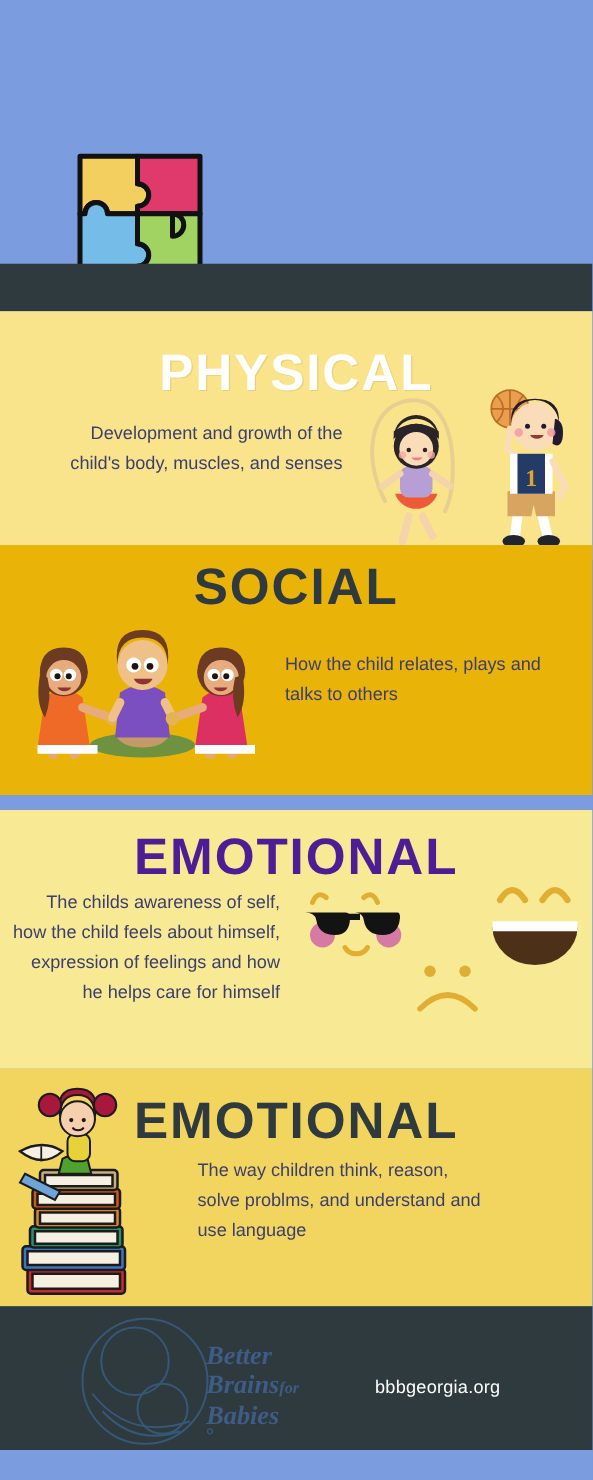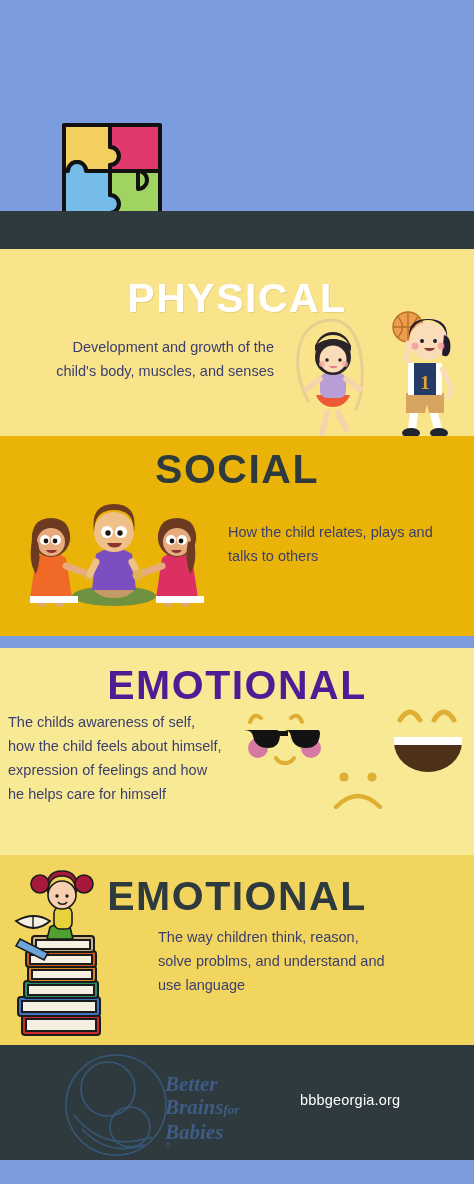--- a/index.html
+++ b/index.html
@@ -56,21 +56,21 @@
   .head-physical{top:26px;color:#ffffff;text-shadow:1px 1px 0 rgba(215,190,110,.5);}
   .head-social{top:10px;color:#2e3a3d;}
   .head-emotional{top:14px;color:#4c1d95;}
   .head-cognitive{top:18px;color:#2e3a3d;}
 
   .body-text{
     position:absolute;color:#3b3e6e;font-size:14.5px;line-height:24px;
   }
   .bt-physical{left:36px;top:86px;width:238px;text-align:right;}
   .bt-social{left:228px;top:84px;width:228px;text-align:left;}
-  .bt-emotional{left:8px;top:62px;width:216px;text-align:left;}
+  .bt-emotional{left:8px;top:62px;width:216px;text-align:right;}
   .bt-cognitive{left:158px;top:70px;width:230px;text-align:left;}
 
   
   .art{position:absolute;}
   .art-physical{left:286px;top:56px;width:180px;height:140px;}
   .art-social{left:18px;top:60px;width:192px;height:120px;}
   .art-emotional{left:238px;top:42px;width:232px;height:130px;}
   .art-cognitive{left:6px;top:10px;width:108px;height:178px;}
 
   
@@ -81,21 +81,21 @@
   }
   .bbb-logo{position:absolute;left:58px;top:8px;width:190px;height:105px;opacity:.55;}
   .bbb-word{
     position:absolute;left:165px;top:28px;width:150px;
     font-family:"Liberation Serif", serif;font-style:italic;
     color:#3f5c86;font-size:21px;line-height:23px;font-weight:bold;
     text-align:left;
   }
   .bbb-word .sm{font-size:13px;}
   .site{
-    position:absolute;left:300px;top:47px;width:160px;
+    position:absolute;left:300px;top:57px;width:160px;
     color:#ffffff;font-size:14.5px;text-align:left;letter-spacing:.2px;
   }
   .bottom-strip{
     position:absolute;left:0;top:1160px;width:474px;height:24px;
     background:#7b9cdf;
   }
 </style>
 </head>
 <body>
 

